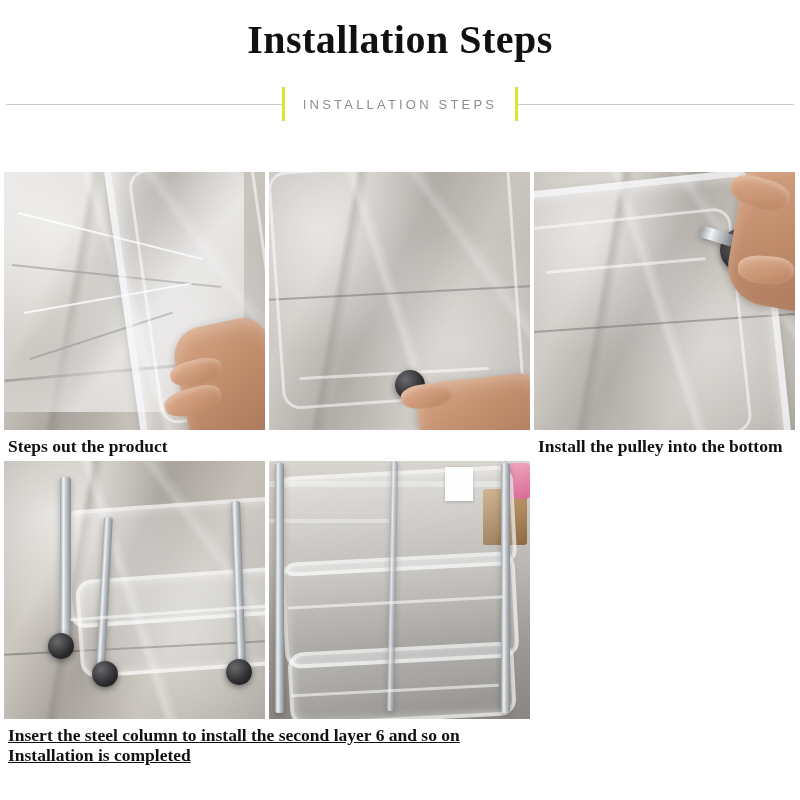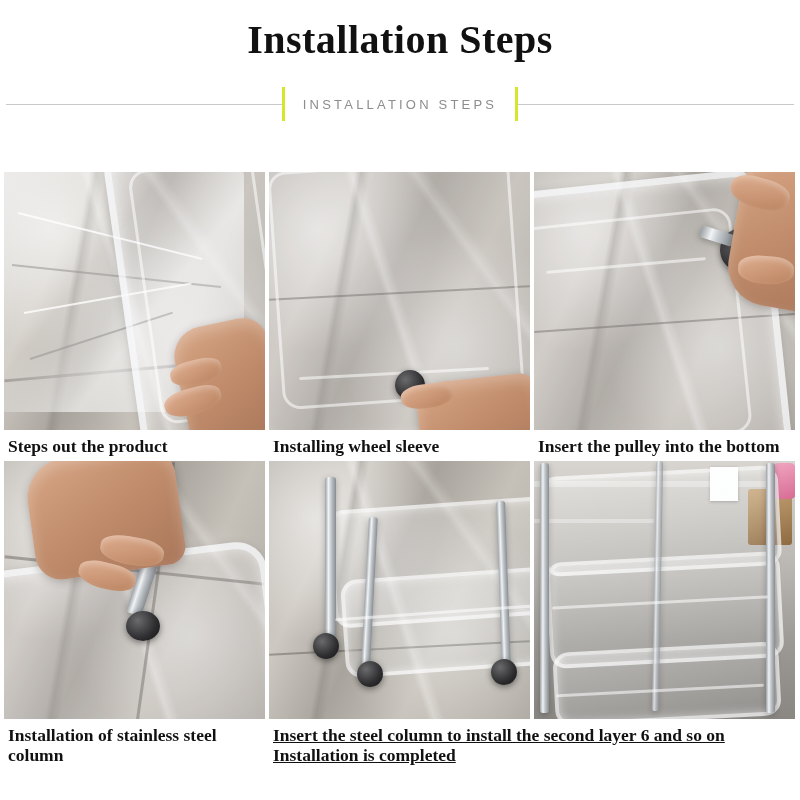--- a/index.html
+++ b/index.html
@@ -251,53 +251,38 @@
       <div class="photo">
         <div class="floor marble"></div>
         <div class="grout" style="left:0;top:120px;width:261px;height:2px;transform:rotate(-3deg);"></div>
         <div class="tray" style="left:-26px;top:-42px;width:300px;height:300px;border-radius:34px;transform:rotate(-4deg);"></div>
         <div class="tray-inner" style="left:6px;top:-8px;width:236px;height:232px;transform:rotate(-4deg);"></div>
         <div class="rail" style="left:30px;top:200px;width:190px;transform:rotate(-3deg);"></div>
         <div class="wheel" style="left:126px;top:198px;width:30px;height:30px;"></div>
         <div class="hand" style="left:150px;top:206px;width:120px;height:90px;border-radius:26px 16px 10px 26px;transform:rotate(-6deg);"></div>
         <div class="finger" style="left:132px;top:212px;width:52px;height:24px;transform:rotate(-8deg);"></div>
       </div>
-      <div class="caption">Installing wheel sleeve</div>
     </div>
 
     <div class="cell">
       <div class="photo">
         <div class="floor marble"></div>
         <div class="grout" style="left:0;top:150px;width:261px;height:2px;transform:rotate(-4deg);"></div>
         <div class="tray" style="left:-58px;top:10px;width:290px;height:290px;border-radius:34px;transform:rotate(-6deg);"></div>
         <div class="tray-inner" style="left:-24px;top:46px;width:226px;height:220px;transform:rotate(-6deg);"></div>
         <div class="rail" style="left:12px;top:92px;width:160px;transform:rotate(-5deg);"></div>
         <div class="wheel" style="left:186px;top:56px;width:44px;height:44px;"></div>
         <div class="post" style="left:166px;top:58px;width:34px;height:12px;transform:rotate(18deg);"></div>
         <div class="hand" style="left:200px;top:-12px;width:120px;height:150px;border-radius:36px 10px 10px 40px;transform:rotate(10deg);"></div>
         <div class="finger" style="left:196px;top:6px;width:60px;height:30px;transform:rotate(16deg);"></div>
         <div class="finger" style="left:204px;top:84px;width:56px;height:28px;transform:rotate(4deg);"></div>
       </div>
-      <div class="caption">Insert the pulley into the bottom</div>
-    </div>
-
-    <div class="cell">
-      <div class="photo">
-        <div class="floor marble"></div>
-        <div class="grout" style="left:0;top:108px;width:261px;height:3px;transform:rotate(6deg);"></div>
-        <div class="grout" style="left:150px;top:0;width:3px;height:261px;transform:rotate(8deg);"></div>
-        <div class="tray" style="left:-40px;top:96px;width:300px;height:210px;border-radius:30px;transform:rotate(-7deg);"></div>
-        <div class="post" style="left:140px;top:36px;width:16px;height:120px;transform:rotate(18deg);"></div>
-        <div class="wheel" style="left:122px;top:150px;width:34px;height:30px;"></div>
-        <div class="hand" style="left:26px;top:-8px;width:150px;height:120px;border-radius:40px 30px 18px 26px;transform:rotate(-8deg);"></div>
-        <div class="finger" style="left:96px;top:76px;width:64px;height:28px;transform:rotate(10deg);"></div>
-        <div class="finger" style="left:74px;top:102px;width:58px;height:26px;transform:rotate(14deg);"></div>
-      </div>
-      <div class="caption">Installation of stainless steel column</div>
-    </div>
+      <div class="caption">Install the pulley into the bottom</div>
+    </div>
+
 
     <div class="cell wide">
       <div style="display:flex; gap:4px;">
 
         <div class="photo">
           <div class="floor marble"></div>
           <div class="grout" style="left:0;top:186px;width:261px;height:2px;transform:rotate(-3deg);"></div>
           <div class="shelf-glass" style="left:62px;top:42px;width:220px;height:110px;transform:rotate(-4deg);"></div>
           <div class="shelf-glass" style="left:74px;top:112px;width:210px;height:90px;transform:rotate(-4deg);"></div>
           <div class="post" style="left:56px;top:16px;width:11px;height:160px;"></div>

